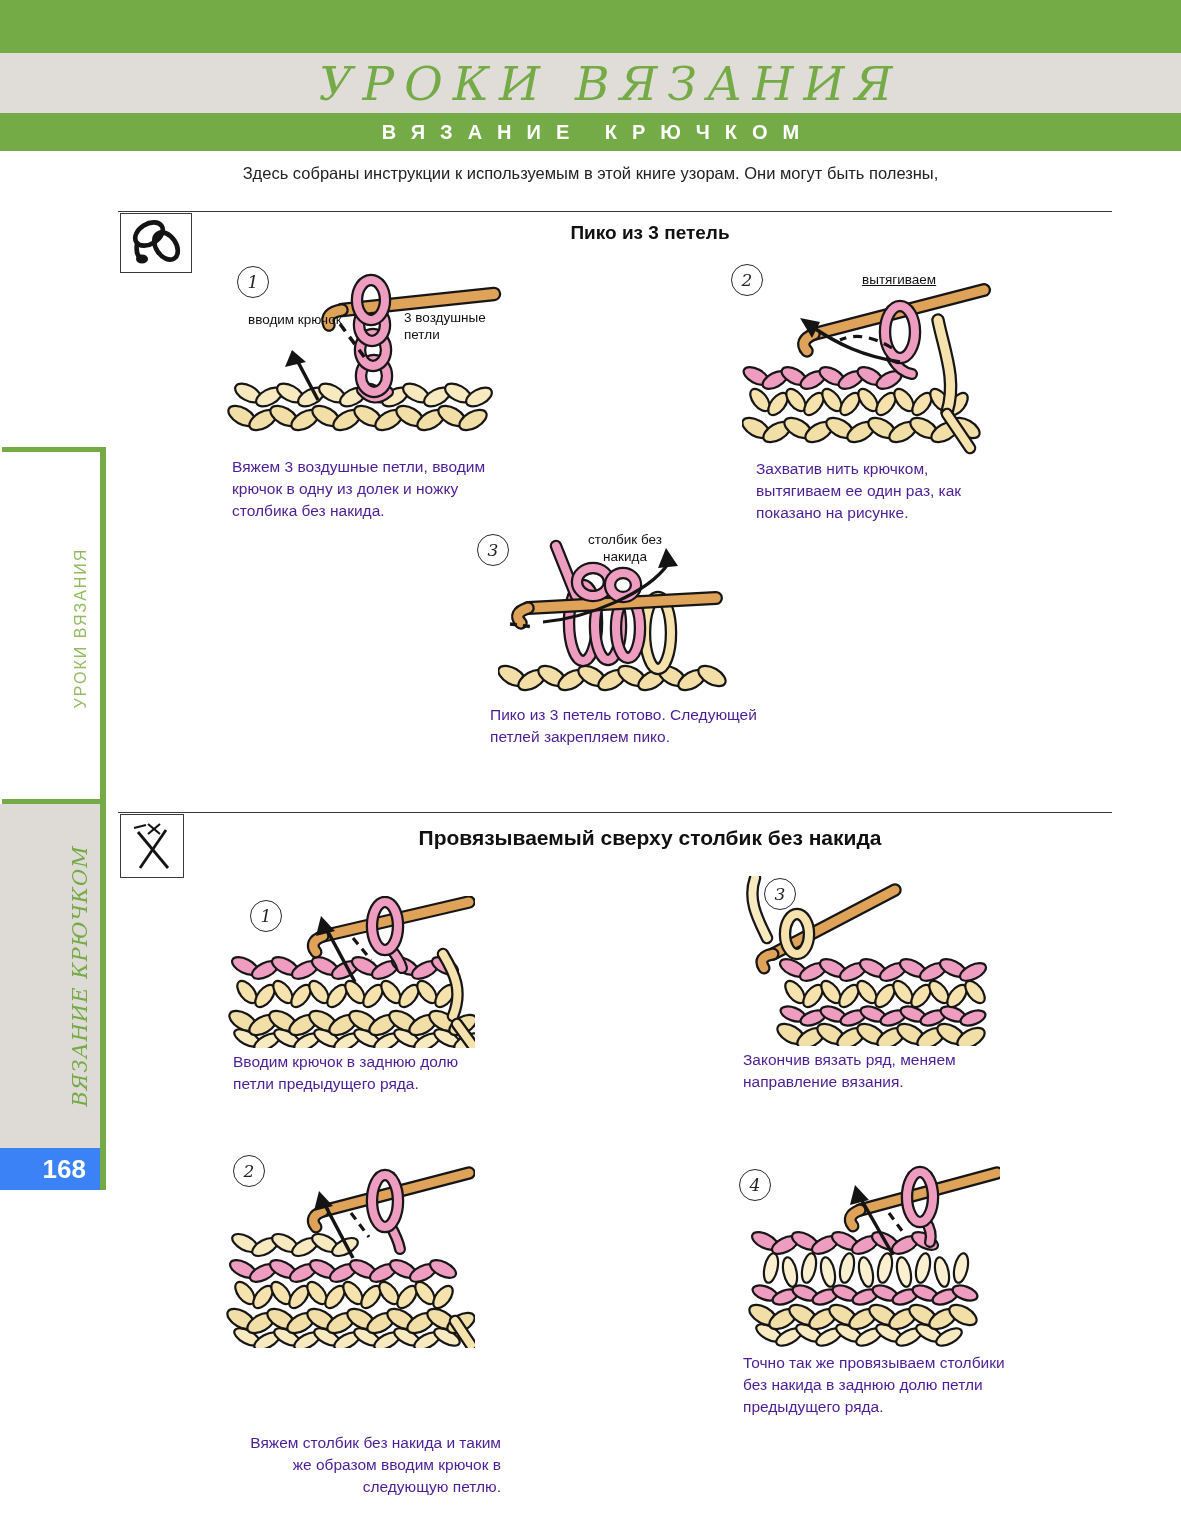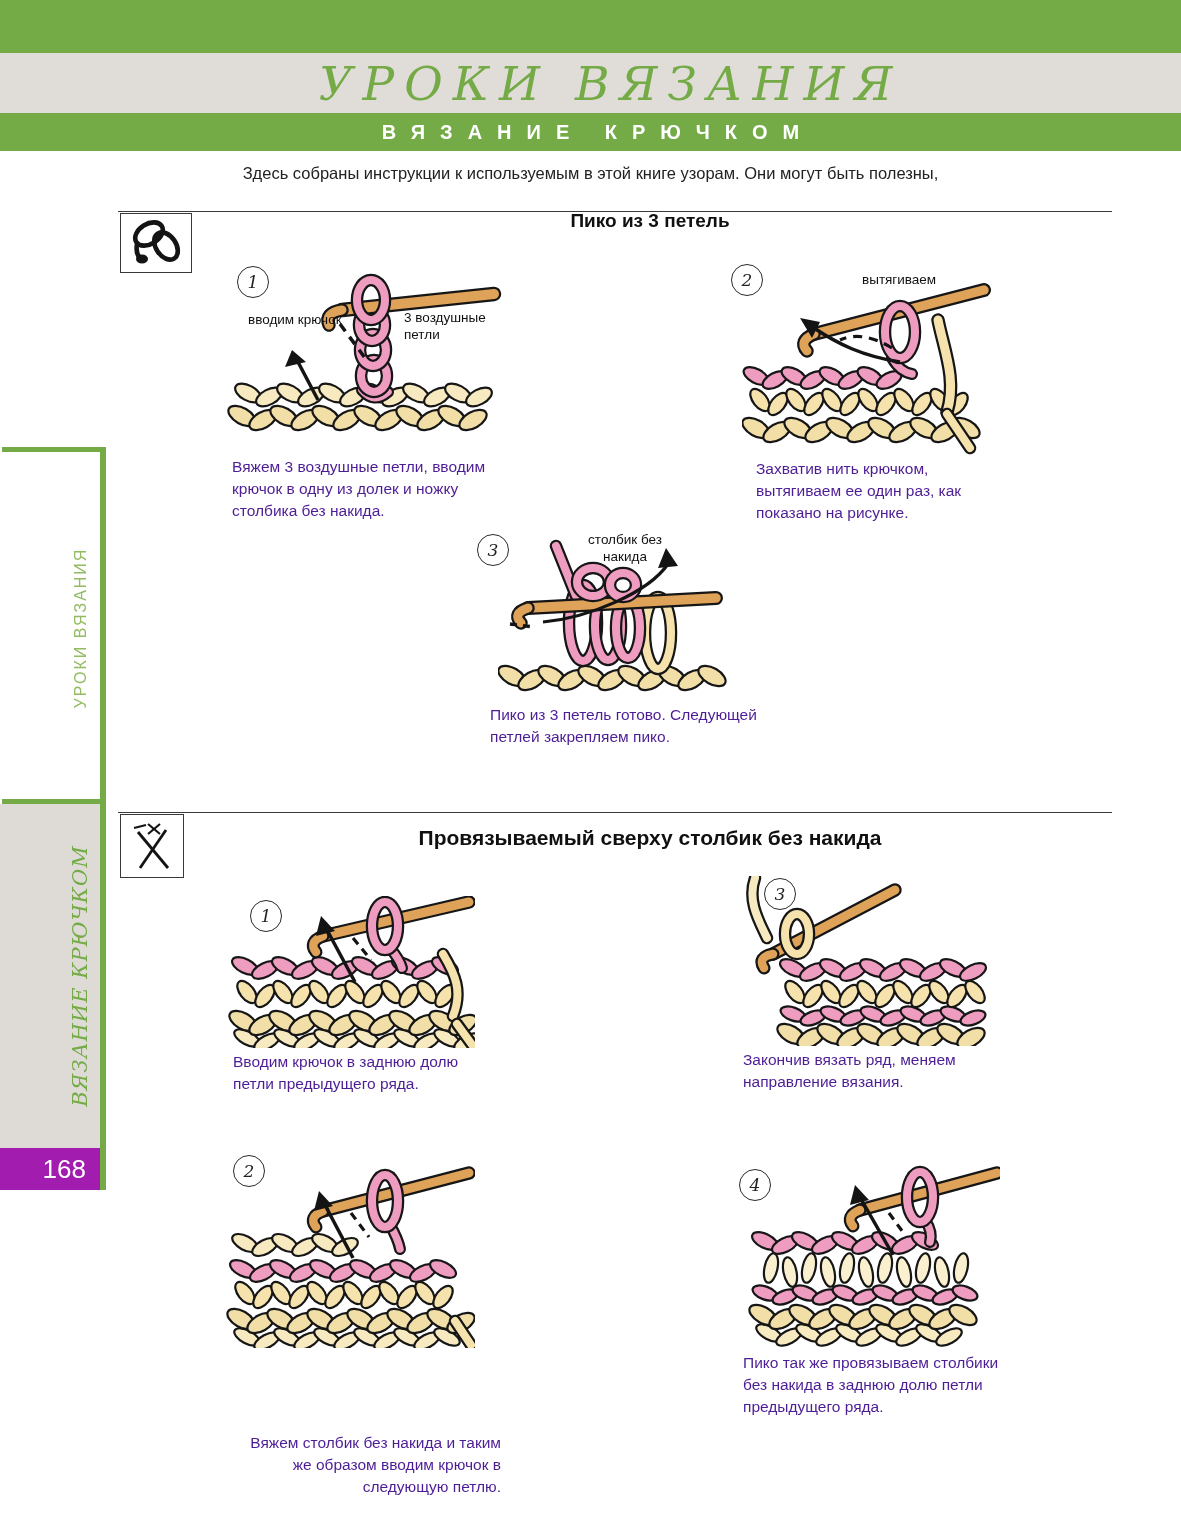--- a/index.html
+++ b/index.html
@@ -33,22 +33,22 @@
   
   .side-vline{left:100px;top:447px;width:6px;height:743px;background:#74ab47;}
   .side-white{left:2px;top:447px;width:98px;height:352px;background:#fff;border-top:5px solid #74ab47;}
   .side-divider{left:2px;top:799px;width:104px;height:5px;background:#74ab47;}
   .side-gray{left:0;top:804px;width:100px;height:344px;background:#dedbd6;}
   .vtext{position:absolute;writing-mode:vertical-rl;transform:rotate(180deg);white-space:nowrap;}
   .vtext-1{right:10px;top:50%;transform:rotate(180deg) translateY(50%);color:#93bb63;
            font-size:16px;letter-spacing:2px;}
   .vtext-2{right:8px;top:50%;transform:rotate(180deg) translateY(50%);color:#74ab47;
            font-family:"DejaVu Serif",serif;font-style:italic;font-size:21px;letter-spacing:1px;}
-  .pagenum{left:0;top:1148px;width:100px;height:42px;background:#a21caf;color:#fff;
-           font-weight:normal;font-size:26px;line-height:42px;text-align:right;
+  .pagenum{left:0;top:1148px;width:100px;height:42px;background:#3b82f6;color:#fff;
+           font-weight:bold;font-size:26px;line-height:42px;text-align:right;
            padding-right:14px;box-sizing:border-box;}
 
   svg{display:block;}
 </style>
 </head>
 <body>
 
 <div class="page">
 
   <div class="abs band-top"></div>
@@ -76,21 +76,21 @@
   <div class="abs iconbox" style="left:120px;top:213px;width:70px;height:58px;">
     <svg width="62" height="50" viewBox="0 0 62 50">
       <g fill="none" stroke="#141414" stroke-width="4.6">
         <ellipse cx="24" cy="16" rx="15" ry="10" transform="rotate(-32 24 16)"></ellipse>
         <ellipse cx="41" cy="28" rx="15" ry="10" transform="rotate(56 41 28)"></ellipse>
         <path d="M12,26 Q10,38 18,42"></path>
       </g>
       <ellipse cx="17" cy="41" rx="6" ry="4.5" fill="#141414"></ellipse>
     </svg>
   </div>
-  <div class="abs sec-title" style="top:210px;font-size:19px;">Пико из 3 петель</div>
+  <div class="abs sec-title" style="top:222px;font-size:19px;">Пико из 3 петель</div>
 
   <div class="abs circle-num" style="left:237px;top:266px;">1</div>
   <svg class="abs" style="left:222px;top:258px;" width="280" height="190" viewBox="0 0 280 190">
     <g class="braid">
         <ellipse cx="20" cy="158" rx="15" ry="8" transform="rotate(30 20 158)" fill="#f2dfa8" stroke="#161616" stroke-width="2.2"></ellipse>
         <ellipse cx="41" cy="162" rx="15" ry="8" transform="rotate(-30 41 162)" fill="#f2dfa8" stroke="#161616" stroke-width="2.2"></ellipse>
         <ellipse cx="62" cy="158" rx="15" ry="8" transform="rotate(30 62 158)" fill="#f2dfa8" stroke="#161616" stroke-width="2.2"></ellipse>
         <ellipse cx="83" cy="162" rx="15" ry="8" transform="rotate(-30 83 162)" fill="#f2dfa8" stroke="#161616" stroke-width="2.2"></ellipse>
         <ellipse cx="104" cy="158" rx="15" ry="8" transform="rotate(30 104 158)" fill="#f2dfa8" stroke="#161616" stroke-width="2.2"></ellipse>
         <ellipse cx="125" cy="162" rx="15" ry="8" transform="rotate(-30 125 162)" fill="#f2dfa8" stroke="#161616" stroke-width="2.2"></ellipse>
@@ -131,21 +131,21 @@
       <ellipse cx="149" cy="42" rx="14" ry="20" fill="none" stroke="#ef9cc1" stroke-width="8" stroke-linecap="round"></ellipse>
     <path d="M118,66 L146,104" stroke="#141414" stroke-width="3.5" stroke-dasharray="9 7" fill="none"></path>
     <path d="M96,142 L76,104" stroke="#141414" stroke-width="3.5" fill="none"></path>
     <path d="M70,92 L84,104 L63,109 Z" fill="#141414"></path>
   </svg>
   <div class="abs ill-label" style="left:248px;top:312px;">вводим крючок</div>
   <div class="abs ill-label" style="left:404px;top:310px;width:92px;">3 воздушные петли</div>
   <div class="abs caption" style="left:232px;top:456px;width:272px;">Вяжем 3 воздушные петли, вводим крючок в одну из долек и ножку столбика без накида.</div>
 
   <div class="abs circle-num" style="left:731px;top:264px;">2</div>
-  <div class="abs ill-label" style="left:862px;top:272px;">вытягиваем</div>
+  <div class="abs ill-label" style="left:862px;top:272px;text-decoration:underline;">вытягиваем</div>
   <svg class="abs" style="left:742px;top:262px;" width="250" height="195" viewBox="0 0 250 195">
     <g class="braid">
         <ellipse cx="14" cy="166" rx="15" ry="8" transform="rotate(30 14 166)" fill="#f2dfa8" stroke="#161616" stroke-width="2.2"></ellipse>
         <ellipse cx="35" cy="170" rx="15" ry="8" transform="rotate(-30 35 170)" fill="#f2dfa8" stroke="#161616" stroke-width="2.2"></ellipse>
         <ellipse cx="56" cy="166" rx="15" ry="8" transform="rotate(30 56 166)" fill="#f2dfa8" stroke="#161616" stroke-width="2.2"></ellipse>
         <ellipse cx="77" cy="170" rx="15" ry="8" transform="rotate(-30 77 170)" fill="#f2dfa8" stroke="#161616" stroke-width="2.2"></ellipse>
         <ellipse cx="98" cy="166" rx="15" ry="8" transform="rotate(30 98 166)" fill="#f2dfa8" stroke="#161616" stroke-width="2.2"></ellipse>
         <ellipse cx="119" cy="170" rx="15" ry="8" transform="rotate(-30 119 170)" fill="#f2dfa8" stroke="#161616" stroke-width="2.2"></ellipse>
         <ellipse cx="140" cy="166" rx="15" ry="8" transform="rotate(30 140 166)" fill="#f2dfa8" stroke="#161616" stroke-width="2.2"></ellipse>
         <ellipse cx="161" cy="170" rx="15" ry="8" transform="rotate(-30 161 170)" fill="#f2dfa8" stroke="#161616" stroke-width="2.2"></ellipse>
@@ -535,15 +535,15 @@
     <path class="tube" d="M252,8 L115,45" fill="none" stroke="#161616" stroke-width="13.5" stroke-linecap="round"></path>
       <path d="M252,8 L115,45" fill="none" stroke="#dfa259" stroke-width="9" stroke-linecap="round"></path>
     <path class="tube" d="M115,45 q -15,6 -7,16" fill="none" stroke="#161616" stroke-width="13" stroke-linecap="round"></path>
       <path d="M115,45 q -15,6 -7,16" fill="none" stroke="#dfa259" stroke-width="8.5" stroke-linecap="round"></path>
     <ellipse class="tube" cx="175" cy="32" rx="13" ry="25" fill="none" stroke="#161616" stroke-width="12.5" stroke-linecap="round"></ellipse>
       <ellipse cx="175" cy="32" rx="13" ry="25" fill="none" stroke="#ef9cc1" stroke-width="8" stroke-linecap="round"></ellipse>
     <path d="M144,48 L160,70" stroke="#141414" stroke-width="3.2" stroke-dasharray="8 6" fill="none"></path>
     <path d="M148,90 L116,34" stroke="#141414" stroke-width="3.5" fill="none"></path>
     <path d="M110,20 L124,35 L105,40 Z" fill="#141414"></path>
   </svg>
-  <div class="abs caption" style="left:743px;top:1352px;width:262px;">Пико так же провязываем столбики без накида в заднюю долю петли предыдущего ряда.</div>
+  <div class="abs caption" style="left:743px;top:1352px;width:262px;">Точно так же провязываем столбики без накида в заднюю долю петли предыдущего ряда.</div>
 
 </div>
 
 </body></html>

